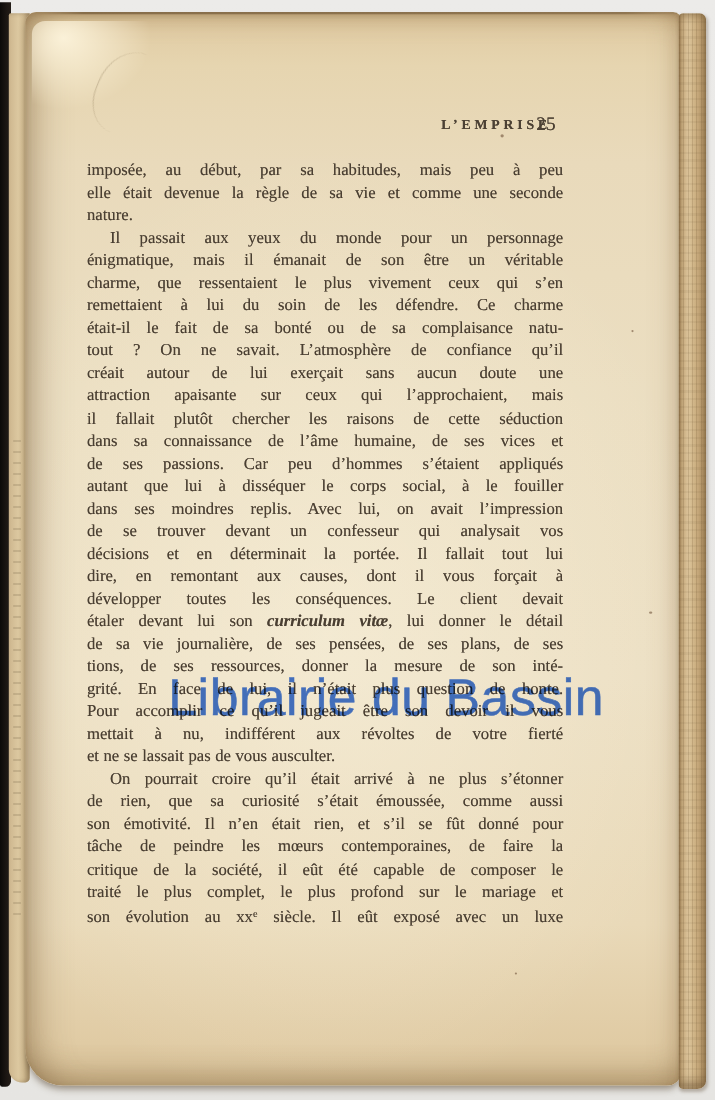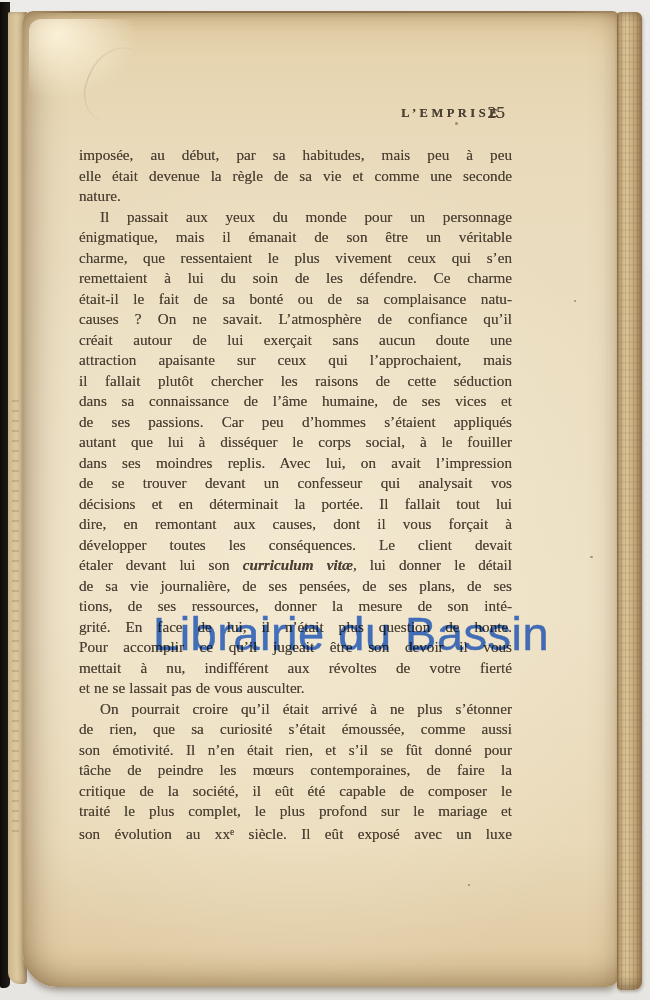--- a/index.html
+++ b/index.html
@@ -102,21 +102,21 @@
 
     <div class="text-block">
         <div class="line">imposée, au début, par sa habitudes, mais peu à peu</div>
         <div class="line">elle était devenue la règle de sa vie et comme une seconde</div>
         <div class="line short">nature.</div>
         <div class="line indent">Il passait aux yeux du monde pour un personnage</div>
         <div class="line">énigmatique, mais il émanait de son être un véritable</div>
         <div class="line">charme, que ressentaient le plus vivement ceux qui s’en</div>
         <div class="line">remettaient à lui du soin de les défendre. Ce charme</div>
         <div class="line">était-il le fait de sa bonté ou de sa complaisance natu-</div>
-        <div class="line">causes ? On ne savait. L’atmosphère de confiance qu’il</div>
+        <div class="line">tout ? On ne savait. L’atmosphère de confiance qu’il</div>
         <div class="line">créait autour de lui exerçait sans aucun doute une</div>
         <div class="line">attraction apaisante sur ceux qui l’approchaient, mais</div>
         <div class="line">il fallait plutôt chercher les raisons de cette séduction</div>
         <div class="line">dans sa connaissance de l’âme humaine, de ses vices et</div>
         <div class="line">de ses passions. Car peu d’hommes s’étaient appliqués</div>
         <div class="line">autant que lui à disséquer le corps social, à le fouiller</div>
         <div class="line">dans ses moindres replis. Avec lui, on avait l’impression</div>
         <div class="line">de se trouver devant un confesseur qui analysait vos</div>
         <div class="line">décisions et en déterminait la portée. Il fallait tout lui</div>
         <div class="line">dire, en remontant aux causes, dont il vous forçait à</div>

